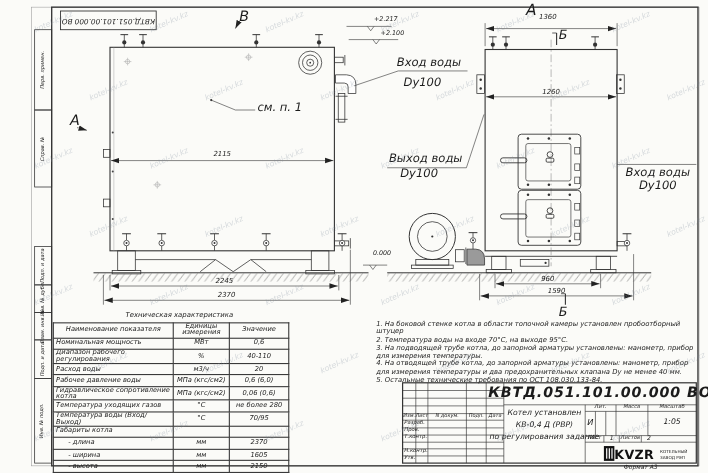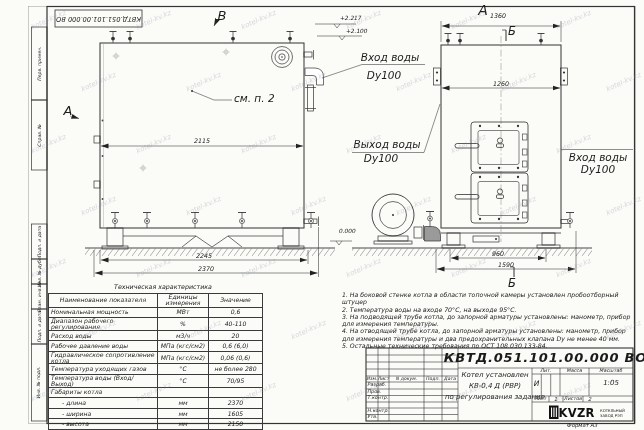--- a/index.html
+++ b/index.html
@@ -302,21 +302,21 @@
           <span>Инв. № подл.</span>
         </div>
       </div>
 
   <span class="t tc" style="left:68px;top:104px;font-size:13px">А</span>
   <span class="t tc" style="left:222px;top:9px;font-size:13px">В</span>
   <span class="t tc" style="left:483px;top:3px;font-size:14px">А</span>
   <span class="t tc" style="left:512px;top:26px;font-size:11.5px">Б</span>
   <span class="t tc" style="left:512px;top:278px;font-size:11.5px">Б</span>
 
-  <span class="t" style="left:234px;top:93px;font-size:10.5px">см. п. 2</span>
+  <span class="t" style="left:234px;top:93px;font-size:10.5px">см. п. 1</span>
 
   <span class="t" style="left:340px;top:15.5px;font-size:5.8px">+2.217</span>
   <span class="t" style="left:346px;top:28.5px;font-size:5.8px">+2.100</span>
   <span class="t" style="left:339px;top:228.5px;font-size:5.8px">0.000</span>
 
   <span class="t tc" style="left:390px;top:51.5px;font-size:10.5px">Вход воды</span>
   <span class="t tc" style="left:384px;top:69.5px;font-size:10.5px">Dy100</span>
   <span class="t tc" style="left:387px;top:139px;font-size:10.5px">Выход воды</span>
   <span class="t tc" style="left:381px;top:152.5px;font-size:10.5px">Dy100</span>
   <span class="t tc" style="left:598px;top:151.5px;font-size:10.5px">Вход воды</span>

